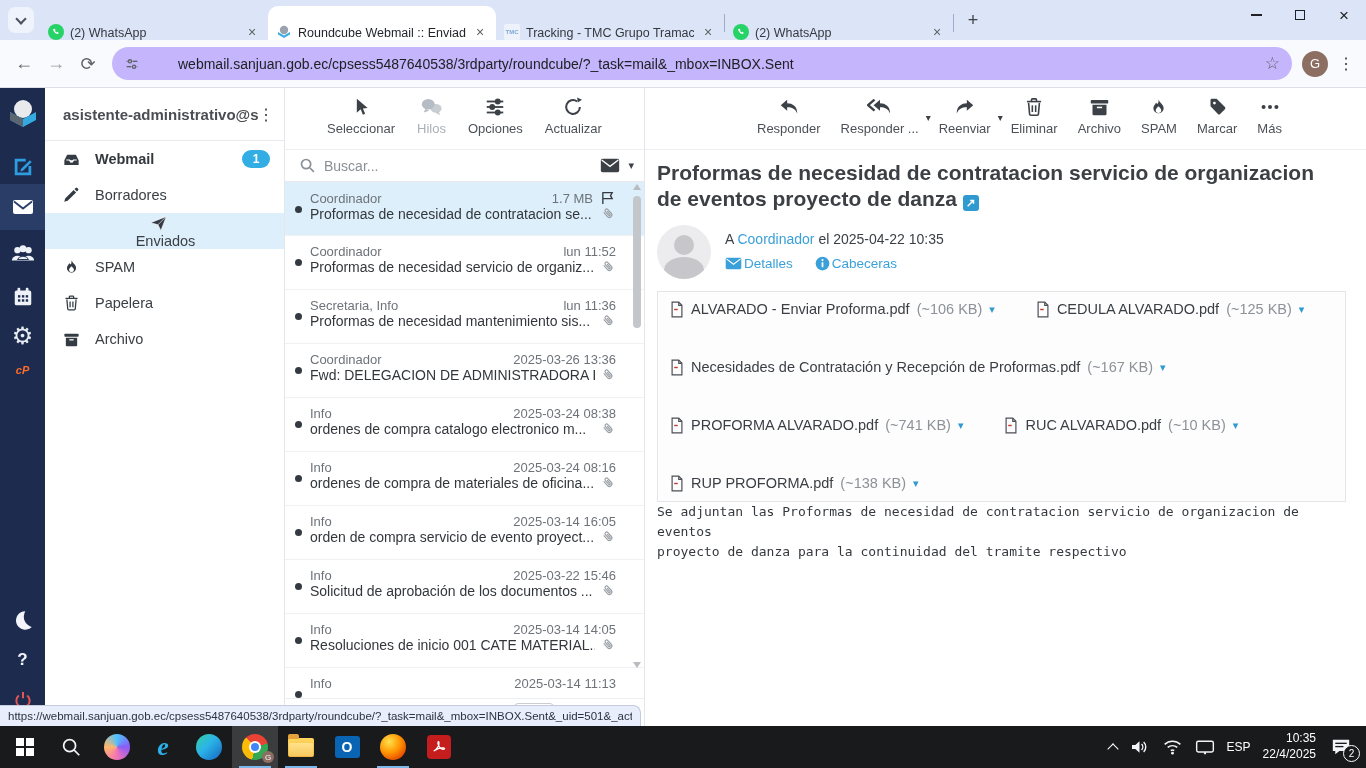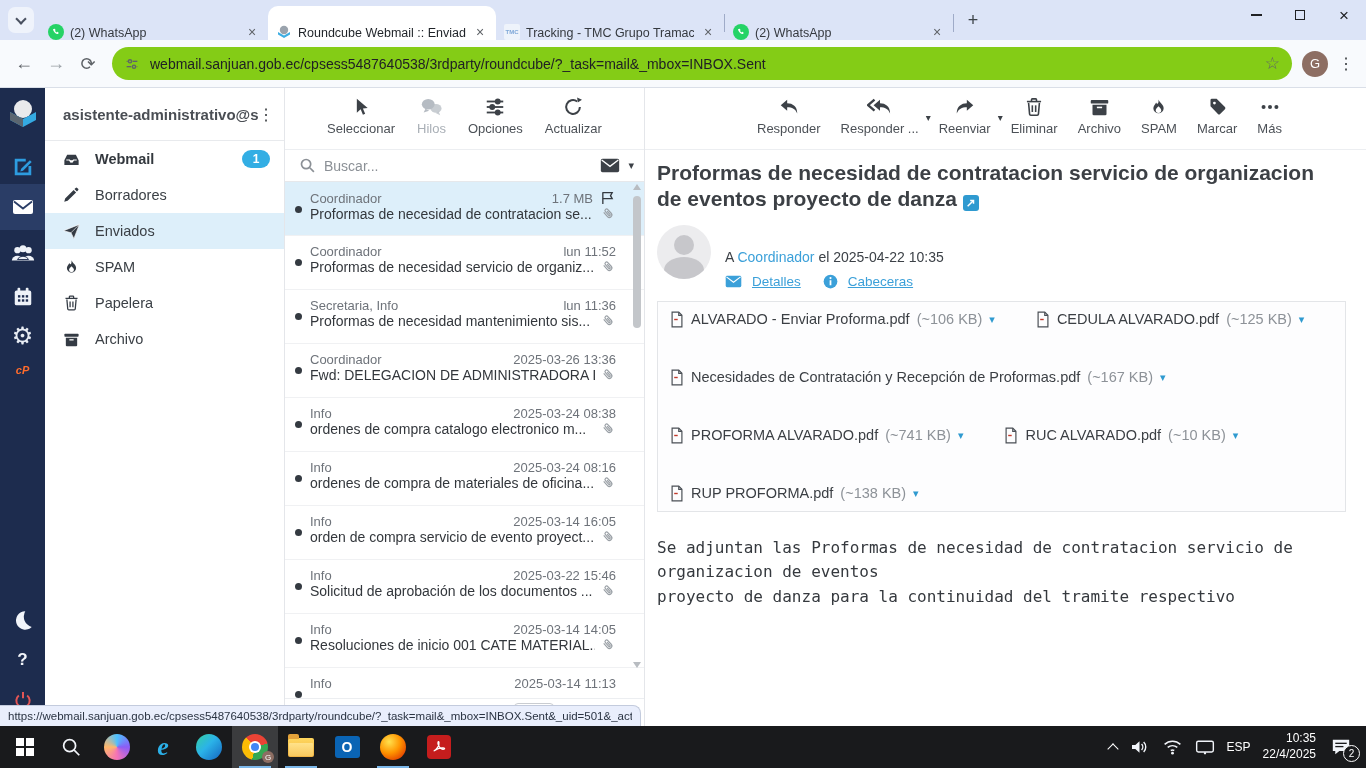--- a/index.html
+++ b/index.html
@@ -21,41 +21,41 @@
   .win-btn{width:44px;height:30px;display:flex;align-items:center;justify-content:center;color:#202124;cursor:pointer;}
   .win-min-glyph{width:11px;height:1.5px;background:#202124;}
   .win-max-glyph{width:10px;height:10px;border:1.5px solid #202124;}
   .win-close-glyph{font-size:17px;line-height:1;}
   .favicon{width:16px;height:16px;flex:0 0 auto;border-radius:50%;position:relative;}
   .wa-icon{background:#25d366;display:flex;align-items:center;justify-content:center;}
   .tmc-icon{border-radius:2px;background:#eef3fb;color:#7ea7d8;font-size:6px;font-weight:bold;display:flex;align-items:center;justify-content:center;}
 
   .browser-toolbar{position:absolute;top:40px;left:0;right:0;height:48px;background:#f8fafd;border-bottom:1px solid #dadfe8;display:flex;align-items:center;}
   .nav-btn{width:32px;height:32px;display:flex;align-items:center;justify-content:center;border-radius:50%;font-size:18px;cursor:pointer;}
-  .omnibox{flex:1;height:33px;background:#84cc16;border-radius:17px;margin:0 10px 0 8px;display:flex;align-items:center;padding:0 12px;min-width:0;}
+  .omnibox{flex:1;height:33px;background:#c4b5fd;border-radius:17px;margin:0 10px 0 8px;display:flex;align-items:center;padding:0 12px;min-width:0;gap:28px;}
   .omnibox .url{color:#202124;font-size:14px;white-space:nowrap;overflow:hidden;flex:1;margin-left:10px;}
   .star{color:#5f6368;font-size:17px;margin-left:8px;cursor:pointer;}
   .avatar-g{width:26px;height:26px;border-radius:50%;background:#8d6e63;color:#fff;font-size:13px;display:flex;align-items:center;justify-content:center;margin-right:10px;cursor:pointer;}
   .kebab{color:#3c4043;font-size:16px;margin-right:12px;cursor:pointer;letter-spacing:0;}
 
   
   .app{position:absolute;top:88px;left:0;width:1366px;height:638px;display:flex;background:#fff;}
 
   
   .rail{width:45px;background:#1d2c4e;position:relative;flex:0 0 auto;}
   .rail-item{position:absolute;left:0;width:45px;display:flex;align-items:center;justify-content:center;cursor:pointer;}
   .rail-active{background:#2a3d66;}
 
   
   .folders{width:240px;border-right:1px solid #e4e6ea;flex:0 0 auto;background:#fff;}
   .acct-header{height:53px;border-bottom:1px solid #e8eaed;display:flex;align-items:center;padding:0 10px 0 18px;}
   .acct-name{font-size:15px;font-weight:bold;color:#4a4e54;flex:1;white-space:nowrap;overflow:hidden;}
   .folder-row{height:36px;display:flex;align-items:center;padding:0 14px 0 16px;cursor:pointer;color:#3b4046;font-size:14.5px;}
   .folder-row .f-ico{width:20px;height:20px;margin-right:14px;display:flex;align-items:center;justify-content:center;}
-  .folder-row.sel{background:#ddeffa;}
+  .folder-row.sel{background:#ddeffa;flex-direction:column;}
   .folder-row.unread .f-label{font-weight:bold;color:#33383e;}
   .badge{margin-left:auto;background:#33aee4;color:#fff;font-size:12px;font-weight:bold;min-width:28px;height:18px;border-radius:9px;display:flex;align-items:center;justify-content:center;padding:0 6px;}
 
   
   .listpane{width:360px;border-right:1px solid #e4e6ea;flex:0 0 auto;position:relative;background:#fff;display:flex;flex-direction:column;}
   .list-toolbar{height:62px;border-bottom:1px solid #eceef1;display:flex;align-items:flex-start;justify-content:center;gap:22px;padding-top:8px;}
   .tb-btn{display:flex;flex-direction:column;align-items:center;gap:3px;cursor:pointer;color:#4c5157;font-size:13px;}
   .tb-btn svg{display:block;}
   .tb-btn.disabled{color:#a9afb6;}
   .search-row{height:32px;border-bottom:1px solid #e6e8eb;display:flex;align-items:center;padding:0 10px 0 14px;gap:8px;}
@@ -85,30 +85,30 @@
   .mail-toolbar{height:62px;border-bottom:1px solid #eceef1;display:flex;align-items:flex-start;gap:20px;padding:8px 0 0 112px;}
   .tb-caret{position:absolute;right:-12px;top:16px;font-size:10px;color:#3c4147;}
   .tb-rel{position:relative;}
   .mail-content{padding:10px 16px 0 12px;}
   .subject{font-size:21px;font-weight:bold;color:#3c4045;line-height:1.25;max-width:665px;}
   .ext-link{display:inline-flex;width:16px;height:16px;background:#2f9ad0;border-radius:3px;margin-left:6px;vertical-align:-2px;align-items:center;justify-content:center;cursor:pointer;}
   .sender-block{display:flex;margin-top:12px;align-items:flex-start;gap:14px;}
   .msg-avatar{width:54px;height:54px;border-radius:50%;background:#ececee;position:relative;overflow:hidden;flex:0 0 auto;}
   .msg-avatar i{position:absolute;top:10px;left:17px;width:20px;height:20px;border-radius:50%;background:#c7c7cb;}
   .msg-avatar b{position:absolute;top:32px;left:7px;width:40px;height:26px;border-radius:50% 50% 0 0;background:#c7c7cb;}
-  .hdr-line1{font-size:14px;color:#3c4147;margin-top:24px;}
+  .hdr-line1{font-size:14px;color:#3c4147;margin-top:6px;}
   .hdr-line1 a{color:#3ba0d9;text-decoration:none;cursor:pointer;}
   .hdr-line2{display:flex;gap:22px;margin-top:9px;font-size:13.5px;}
-  .hdr-act{color:#3ba0d9;display:flex;align-items:center;gap:10px;cursor:pointer;text-decoration:underline;}
+  .hdr-act{color:#3ba0d9;display:flex;align-items:center;gap:2px;cursor:pointer;}
   .att-panel{margin:12px 4px 0 0;border:1px solid #e3e5e8;background:#fdfdfe;padding:9px 12px;display:flex;flex-wrap:wrap;column-gap:26px;row-gap:11px;max-width:692px;gap:41px;}
   .att{display:inline-flex;align-items:center;gap:7px;white-space:nowrap;cursor:pointer;}
   .att-name{font-size:14.5px;color:#3b3f44;}
   .att-size{font-size:14.5px;color:#8d9298;}
   .att-caret{color:#2f9ad0;font-size:11px;cursor:pointer;}
-  .mail-body{margin-top:24px;font-family:"DejaVu Sans Mono","Liberation Mono",monospace;font-size:16px;line-height:1.55;color:#35393e;}
+  .mail-body{font-family:"DejaVu Sans Mono","Liberation Mono",monospace;font-size:13px;line-height:1.55;color:#35393e;}
 
   
   .statusbar{position:absolute;left:0;top:705px;width:641px;height:21px;background:#e9eefc;border-top:1px solid #c3cbdd;border-right:1px solid #c3cbdd;border-radius:0 8px 0 0;display:flex;align-items:center;padding:0 8px;z-index:5;}
   .statusbar span{font-size:11.5px;color:#2a3342;white-space:nowrap;overflow:hidden;}
 
   
   .taskbar{position:absolute;left:0;bottom:0;width:1366px;height:42px;background:#191a1c;display:flex;align-items:center;z-index:10;}
   .tb-slot{width:46px;height:42px;display:flex;align-items:center;justify-content:center;position:relative;cursor:pointer;flex:0 0 auto;}
   .tb-slot.focused{background:#3b3c3e;}
   .indicator{position:absolute;bottom:0;left:7px;right:7px;height:2.5px;background:#7cb8ea;}

